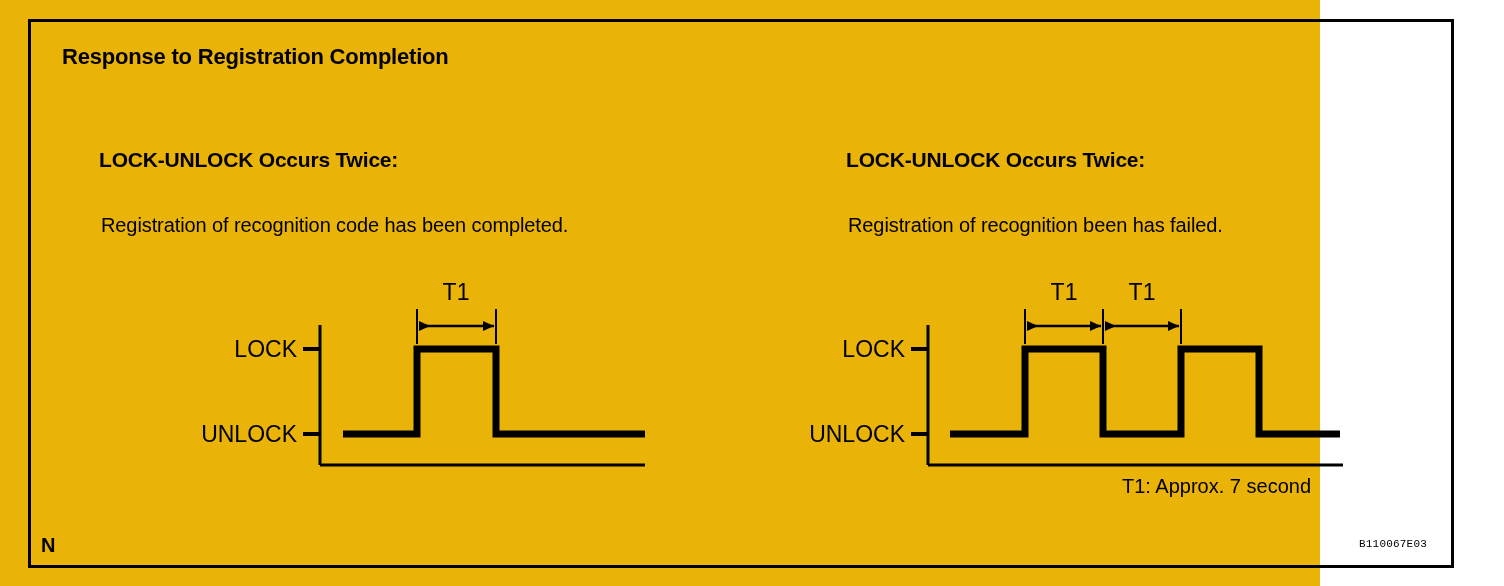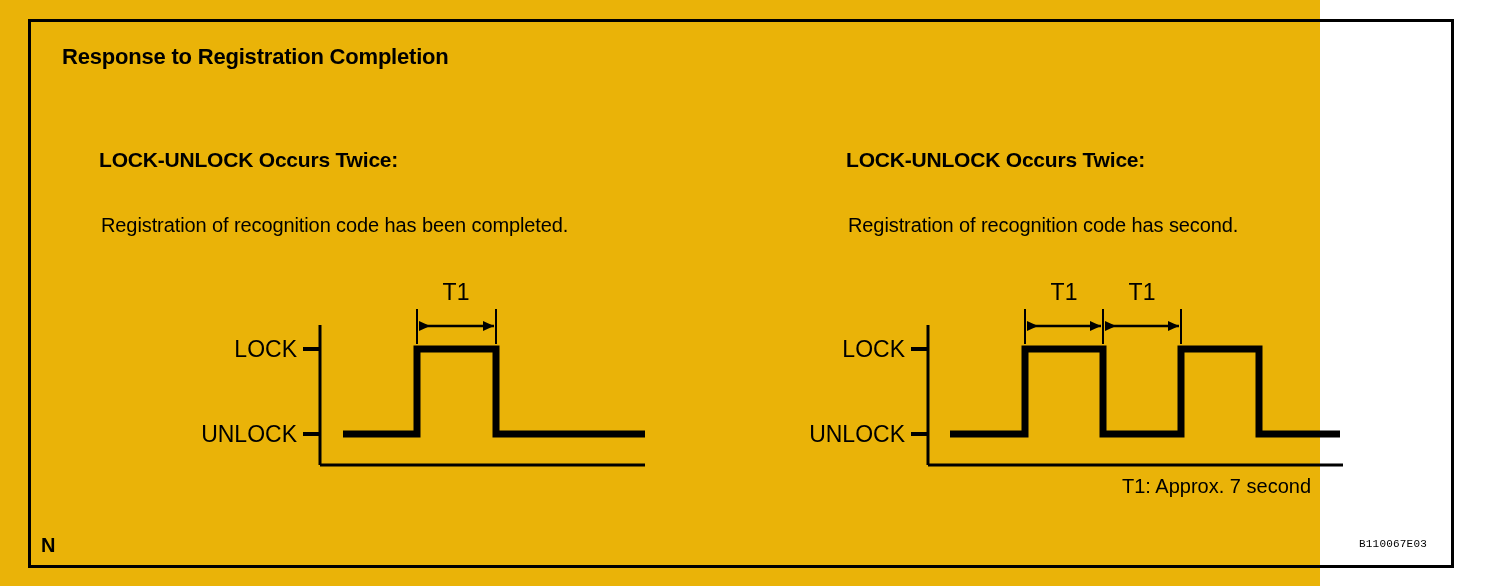--- a/index.html
+++ b/index.html
@@ -110,21 +110,21 @@
 <div id="page">
 
   <div class="frame"></div>
 
   <div class="title">Response to Registration Completion</div>
 
   <div class="col-heading heading-left">LOCK-UNLOCK Occurs Twice:</div>
   <div class="col-desc desc-left">Registration of recognition code has been completed.</div>
 
   <div class="col-heading heading-right">LOCK-UNLOCK Occurs Twice:</div>
-  <div class="col-desc desc-right">Registration of recognition code has second.</div>
+  <div class="col-desc desc-right">Registration of recognition been has failed.</div>
 
   <div class="note">T1: Approx. 7 second</div>
 
   <div class="corner-n">N</div>
   <div class="doc-code">B110067E03</div>
 
   <svg class="diagram" viewBox="0 0 1504 586" xmlns="http://www.w3.org/2000/svg">
 
     <defs>
       <marker id="arrL" markerWidth="12" markerHeight="10" refX="11" refY="5" orient="auto-start-reverse" markerUnits="userSpaceOnUse">

